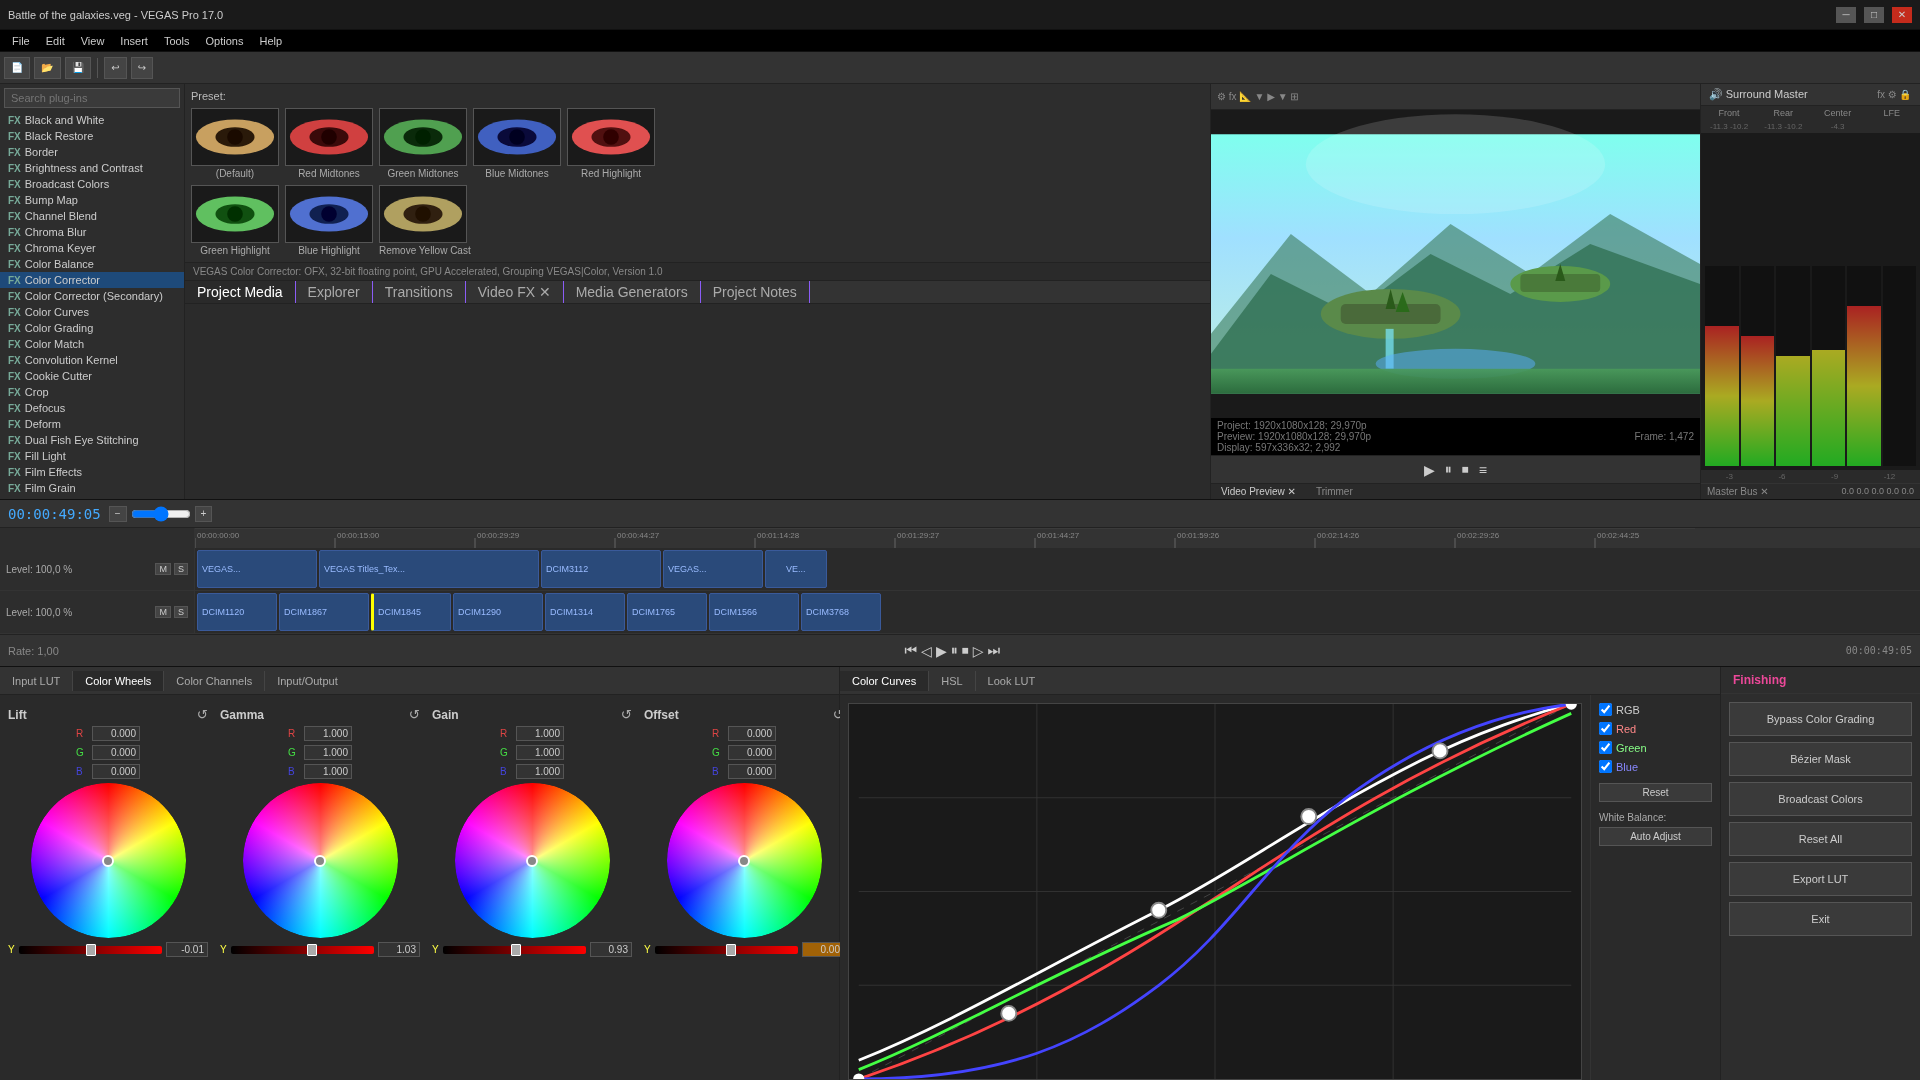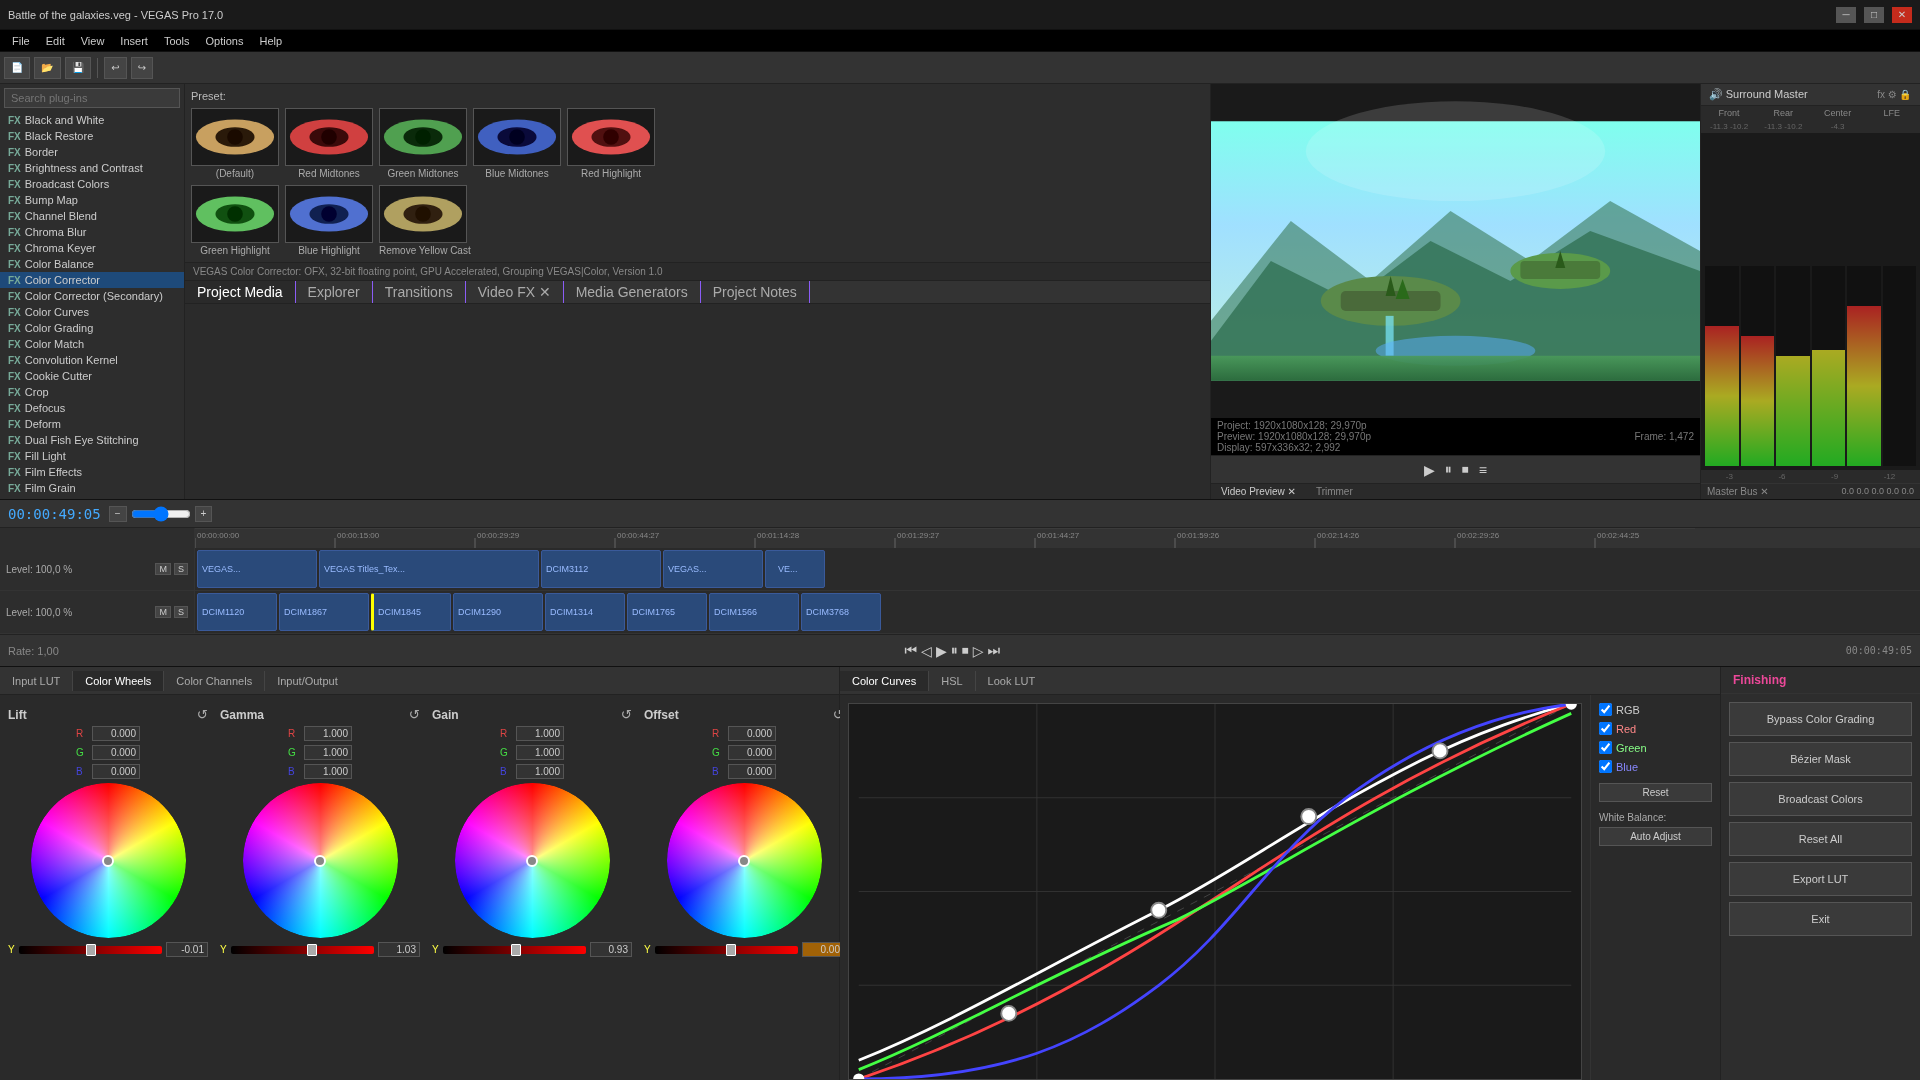--- a/index.html
+++ b/index.html
@@ -284,20 +284,23 @@
         <div class="bottom-tab">Explorer</div>
         <div class="bottom-tab">Transitions</div>
         <div class="bottom-tab">Video FX ✕</div>
         <div class="bottom-tab">Media Generators</div>
         <div class="bottom-tab">Project Notes</div>
       </div>
     </div>
 
     <div style="width:490px; background:#1a1a1a; border-left:1px solid #222; flex-shrink:0; display:flex; flex-direction:column;">
 
+      <div style="background:#333; height:26px; display:flex; align-items:center; padding:0 6px; gap:6px; border-bottom:1px solid #222; flex-shrink:0;">
+        <span style="font-size:10px; color:#888;">⚙ fx 📐 ▼ ▶ ▼ ⊞</span>
+      </div>
 
       <div style="flex:1; position:relative; overflow:hidden;">
 
         <svg width="100%" height="100%" viewBox="0 0 490 260" xmlns="http://www.w3.org/2000/svg" style="display:block;">
           <defs>
             <linearGradient id="sky" x1="0" y1="0" x2="0" y2="1">
               <stop offset="0%" stop-color="#7fffee"></stop>
               <stop offset="40%" stop-color="#a0e0ff"></stop>
               <stop offset="100%" stop-color="#c0f0e0"></stop>
             </linearGradient>
@@ -467,21 +470,21 @@
         </div>
       </div>
 
       <div style="flex:1; overflow-x:auto;">
 
         <div style="height:43px; border-bottom:1px solid #333; display:flex; align-items:center; padding:2px; gap:2px; overflow:hidden; position:relative;">
           <div style="height:38px; background:#2a4a7a; border:1px solid #3a5a9a; border-radius:2px; min-width:120px; display:flex; align-items:center; padding:0 4px; font-size:9px; color:#9bf; cursor:pointer; flex-shrink:0;">VEGAS...</div>
           <div style="height:38px; background:#2a4a7a; border:1px solid #3a5a9a; border-radius:2px; min-width:220px; display:flex; align-items:center; padding:0 4px; font-size:9px; color:#9bf; cursor:pointer; flex-shrink:0;">VEGAS Titles_Tex...</div>
           <div style="height:38px; background:#2a4a7a; border:1px solid #3a5a9a; border-radius:2px; min-width:120px; display:flex; align-items:center; padding:0 4px; font-size:9px; color:#9bf; cursor:pointer; flex-shrink:0;">DCIM3112</div>
           <div style="height:38px; background:#2a4a7a; border:1px solid #3a5a9a; border-radius:2px; min-width:100px; display:flex; align-items:center; padding:0 4px; font-size:9px; color:#9bf; cursor:pointer; flex-shrink:0;">VEGAS...</div>
-          <div style="height:38px; background:#2a4a7a; border:1px solid #3a5a9a; border-radius:2px; min-width:60px; display:flex; align-items:center; padding:0 12px; font-size:9px; color:#9bf; cursor:pointer; flex-shrink:0;">VE...</div>
+          <div style="height:38px; background:#2a4a7a; border:1px solid #3a5a9a; border-radius:2px; min-width:60px; display:flex; align-items:center; padding:0 20px; font-size:9px; color:#9bf; cursor:pointer; flex-shrink:0;">VE...</div>
         </div>
 
         <div style="height:43px; border-bottom:1px solid #333; display:flex; align-items:center; padding:2px; gap:2px; overflow:hidden;">
           <div style="height:38px; background:#2a4a7a; border:1px solid #3a5a9a; border-radius:2px; min-width:80px; display:flex; align-items:center; padding:0 4px; font-size:9px; color:#9bf; cursor:pointer; flex-shrink:0;">DCIM1120</div>
           <div style="height:38px; background:#2a4a7a; border:1px solid #3a5a9a; border-radius:2px; min-width:90px; display:flex; align-items:center; padding:0 4px; font-size:9px; color:#9bf; cursor:pointer; flex-shrink:0;">DCIM1867</div>
           <div style="height:38px; background:#2a4a7a; border:1px solid #3a5a9a; border-radius:2px; min-width:80px; display:flex; align-items:center; padding:0 4px; font-size:9px; color:#9bf; cursor:pointer; flex-shrink:0; border-left:3px solid #ff0;">DCIM1845</div>
           <div style="height:38px; background:#2a4a7a; border:1px solid #3a5a9a; border-radius:2px; min-width:90px; display:flex; align-items:center; padding:0 4px; font-size:9px; color:#9bf; cursor:pointer; flex-shrink:0;">DCIM1290</div>
           <div style="height:38px; background:#2a4a7a; border:1px solid #3a5a9a; border-radius:2px; min-width:80px; display:flex; align-items:center; padding:0 4px; font-size:9px; color:#9bf; cursor:pointer; flex-shrink:0;">DCIM1314</div>
           <div style="height:38px; background:#2a4a7a; border:1px solid #3a5a9a; border-radius:2px; min-width:80px; display:flex; align-items:center; padding:0 4px; font-size:9px; color:#9bf; cursor:pointer; flex-shrink:0;">DCIM1765</div>
           <div style="height:38px; background:#2a4a7a; border:1px solid #3a5a9a; border-radius:2px; min-width:90px; display:flex; align-items:center; padding:0 4px; font-size:9px; color:#9bf; cursor:pointer; flex-shrink:0;">DCIM1566</div>

